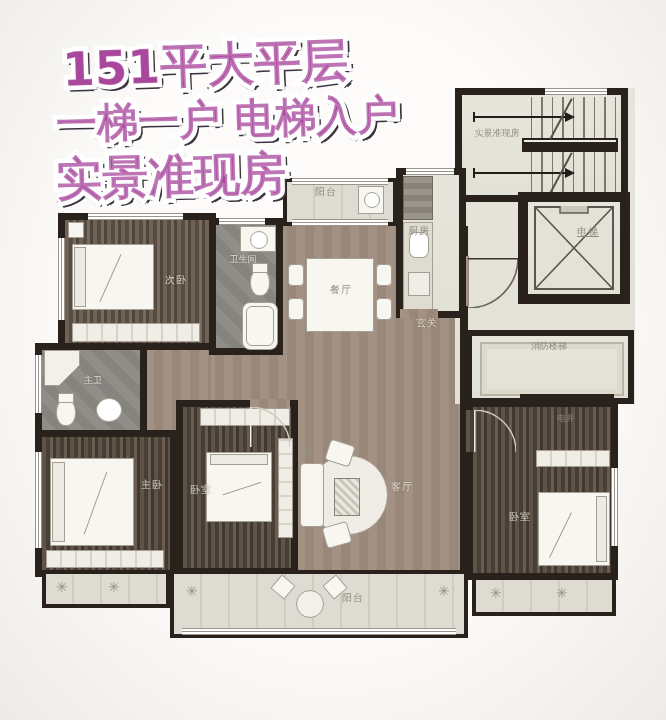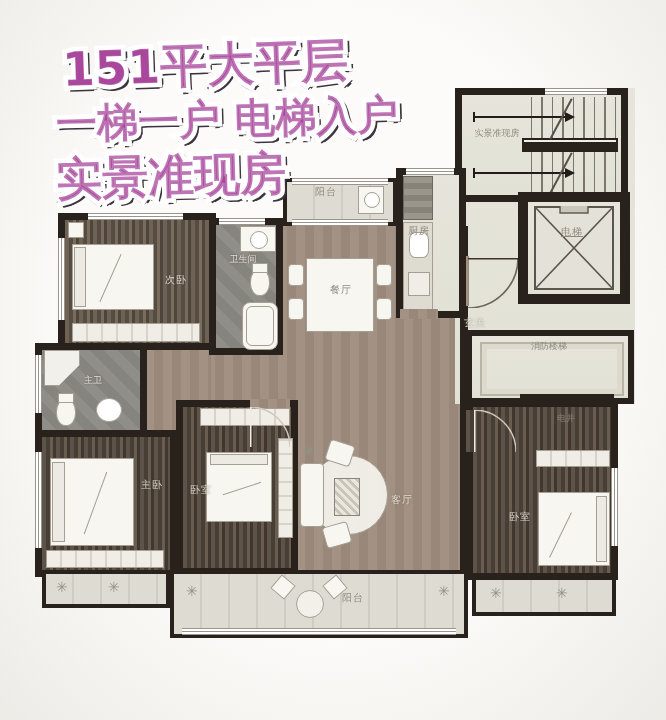--- a/index.html
+++ b/index.html
@@ -187,29 +187,29 @@
 
   <div class="room thin floor-balcony" style="left:472px;top:576px;width:144px;height:40px;"></div>
   <div class="plant" style="left:490px;top:586px;">✳</div>
   <div class="plant" style="left:556px;top:586px;">✳</div>
 
   <span class="rlabel light" style="left:176px;top:280px;">次卧</span>
   <span class="rlabel light sm" style="left:243px;top:259px;">卫生间</span>
   <span class="rlabel dark" style="left:326px;top:192px;">阳台</span>
   <span class="rlabel dark" style="left:341px;top:290px;">餐厅</span>
   <span class="rlabel dark" style="left:419px;top:231px;">厨房</span>
-  <span class="rlabel light" style="left:427px;top:323px;margin-left:48px;">玄关</span>
+  <span class="rlabel light" style="left:427px;top:323px;">玄关</span>
   <span class="rlabel dark sm" style="left:497px;top:133px;">实景准现房</span>
-  <span class="rlabel dark" style="left:572px;top:232px;text-decoration:underline;">电梯</span>
+  <span class="rlabel dark" style="left:588px;top:232px;text-decoration:underline;">电梯</span>
   <span class="rlabel dark sm" style="left:549px;top:346px;">消防楼梯</span>
   <span class="rlabel dark sm" style="left:566px;top:418px;">电井</span>
   <span class="rlabel light sm" style="left:93px;top:380px;">主卫</span>
   <span class="rlabel light" style="left:152px;top:485px;">主卧</span>
   <span class="rlabel light" style="left:201px;top:490px;">卧室</span>
-  <span class="rlabel light" style="left:402px;top:500px;">客厅</span>
+  <span class="rlabel light" style="left:402px;top:487px;">客厅</span>
   <span class="rlabel dark" style="left:353px;top:598px;">阳台</span>
   <span class="rlabel light" style="left:520px;top:517px;">卧室</span>
 
   <div class="big-text" style="left:62px;top:34px;font-size:47px;transform:rotate(-2deg);" data-text="151平大平层">151平大平层</div>
   <div class="big-text" style="left:56px;top:92px;font-size:41px;transform:rotate(-1.6deg);" data-text="一梯一户 电梯入户">一梯一户 电梯入户</div>
   <div class="big-text" style="left:56px;top:146px;font-size:46px;transform:rotate(-1.6deg);" data-text="实景准现房">实景准现房</div>
 
 </div>
 
 </body></html>

